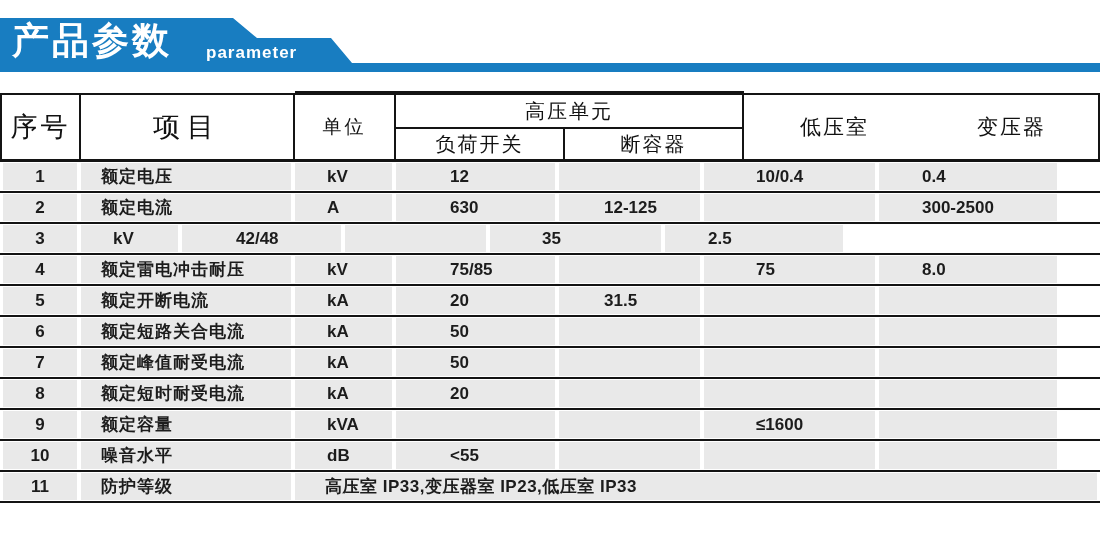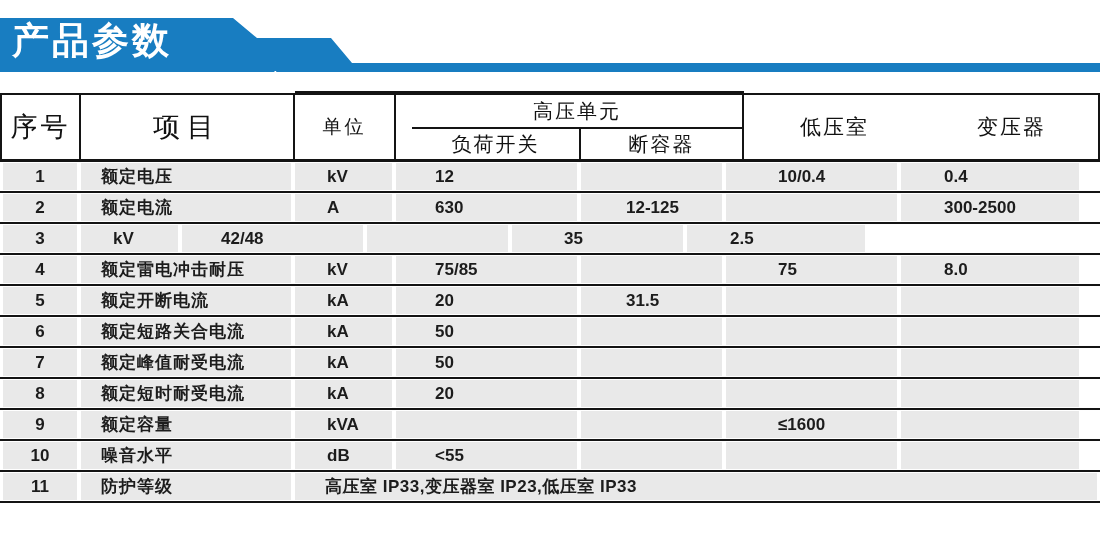--- a/index.html
+++ b/index.html
@@ -21,57 +21,56 @@
   }
   .banner-title {
     position:absolute; left:12px; top:21px;
     font-size:37px; font-weight:700; color:#fff; letter-spacing:3px;
     line-height:1.1; white-space:nowrap;
   }
   .banner-subtitle {
     position:absolute; left:206px; top:43px;
     font-size:17px; font-weight:700; color:#fff; letter-spacing:1px;
     white-space:nowrap;
-    margin-top:24px;
   }
 
   
   .ptable { position:absolute; top:93px; left:0; width:1100px; }
   .thick-top { position:absolute; top:-2px; left:295px; width:449px; height:4px; background:#141414; }
 
   .thead {
     display:flex; height:69px;
     border-top:2px solid #141414; border-left:2px solid #141414; border-bottom:3px solid #141414;
     background:#fff; color:#111;
   }
   .th { border-right:2px solid #141414; display:flex; align-items:center; justify-content:center; white-space:nowrap; }
   .no-r { border-right:none; }
   .c0h { width:79px;  font-size:27px; letter-spacing:3px; }
   .c1h { width:214px; font-size:27px; letter-spacing:7px; }
   .c2h { width:101px; font-size:19px; letter-spacing:3px; }
-  .hv-group { width:348px; display:flex; flex-direction:column; border-right:2px solid #141414;padding-left:16px; }
+  .hv-group { width:348px; display:flex; flex-direction:column; border-right:2px solid #141414; }
   .hv-title { height:34px; border-bottom:2px solid #141414; font-size:20px; letter-spacing:2px;
               display:flex; align-items:center; justify-content:center; }
   .hv-subs { display:flex; flex:1; }
   .c3h { width:169px; font-size:20px; letter-spacing:2px; }
   .c4h { flex:1; font-size:20px; letter-spacing:2px; }
   .c5h { width:175px; font-size:21px; letter-spacing:2px; }
   .c6h { flex:1; font-size:21px; letter-spacing:2px; }
 
   .tbody { width:1100px; }
   .tr { display:flex; height:31px; border-bottom:2px solid #141414; padding:0 3px; background:#fff; }
   .td {
     height:27px; margin:1px 4px 0 0; background:#e9e9e9;
     font-size:17px; font-weight:700; color:#1c1c1c;
     line-height:27px; white-space:nowrap; overflow:hidden;
   }
   .c0 { width:74px; text-align:center; }
   .c1 { width:210px; padding-left:20px; letter-spacing:1px; }
   .c2 { width:97px;  padding-left:32px; }
-  .c3 { width:181px; padding-left:39px; }
+  .c3 { width:159px; padding-left:54px; }
   .c4 { width:141px; padding-left:45px; }
   .c5 { width:171px; padding-left:52px; }
   .c6 { width:178px; padding-left:43px; margin-right:0; }
   .cm { width:802px; padding-left:30px; margin-right:0; letter-spacing:0.5px; }
 </style>
 </head>
 <body>
 
 <div class="page">
 

